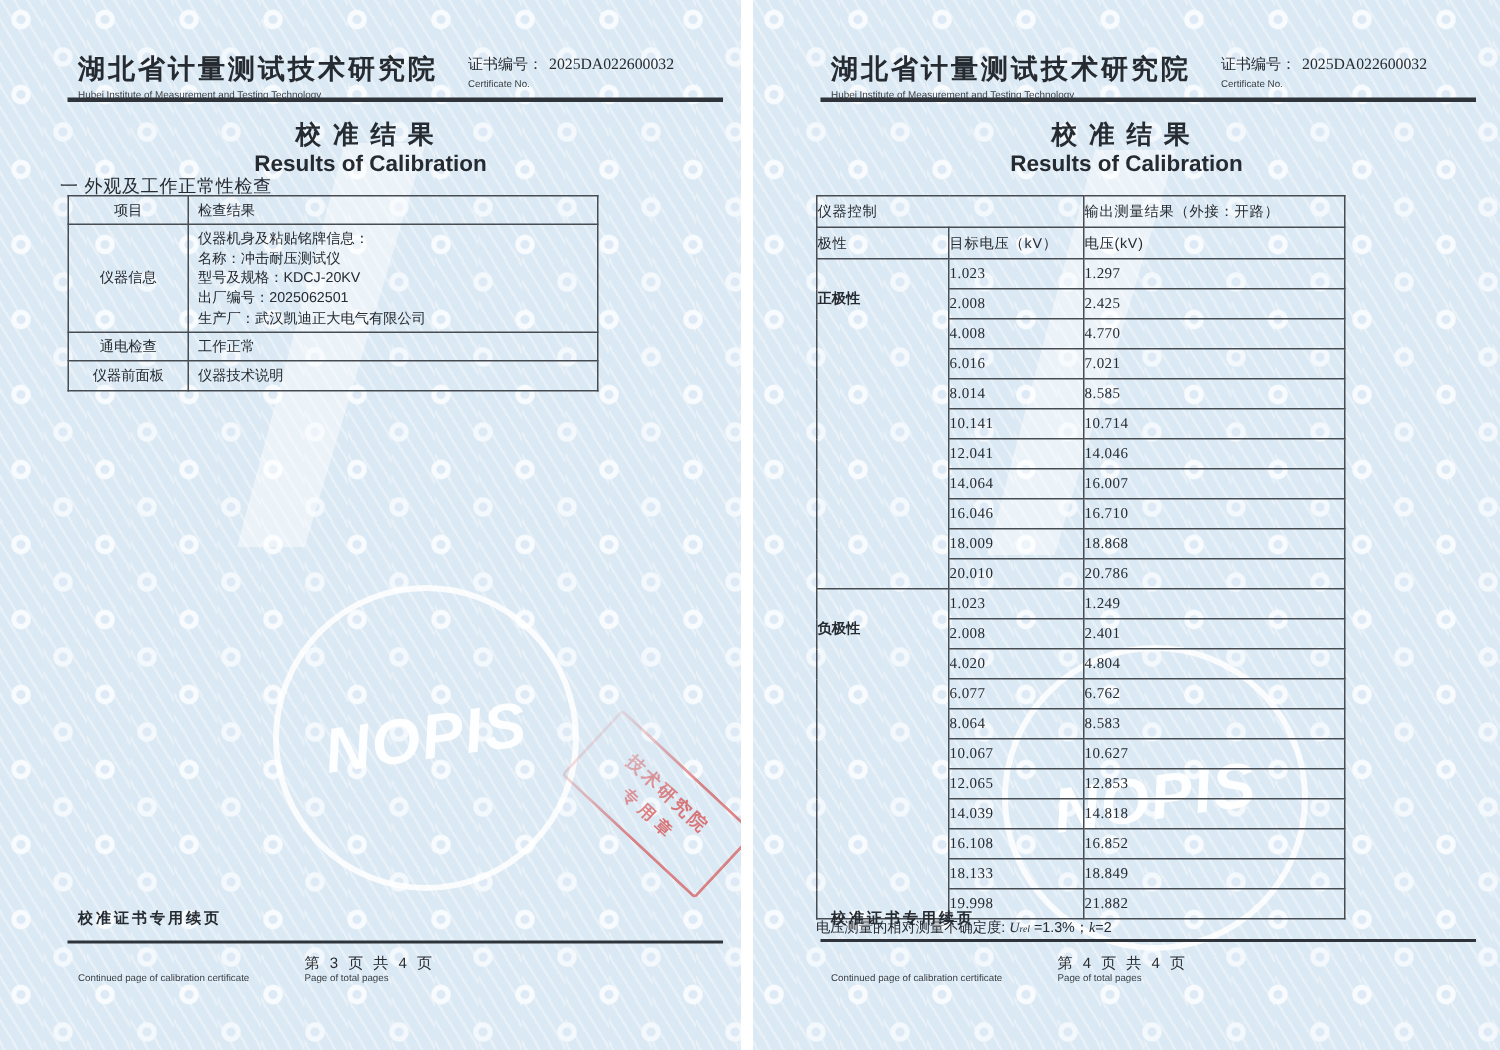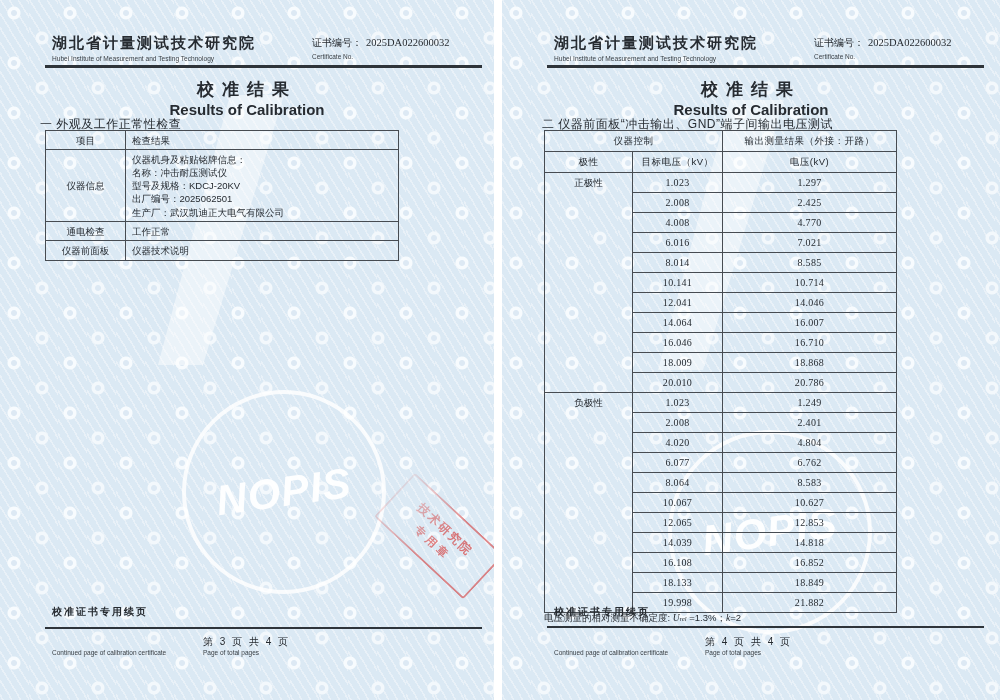--- a/index.html
+++ b/index.html
@@ -39,21 +39,21 @@
   }
   #page-left  .wm-circle { left: 182px; top: 390px; }
   #page-right .wm-circle { left: 166px; top: 430px; }
   .wm-text {
     font-style: italic; font-weight: bold; font-size: 42px;
     color: rgba(255,255,255,.95); letter-spacing: 1px; transform: rotate(-8deg);
   }
 
   
   .hdr-org { position: absolute; top: 34px; left: 52px; }
-  .org-cn  { font-size: 15px; font-weight: bold; letter-spacing: 2px; }
+  .org-cn  { font-size: 18px; font-weight: bold; letter-spacing: 2px; }
   .org-en  { font-size: 6.6px; margin-top: 2px; color: #3a4046; }
   .hdr-cert { position: absolute; top: 36px; left: 312px; }
   .cert-line { font-size: 10px; white-space: nowrap; }
   .cert-no { font-family: "Liberation Serif", serif; font-size: 10.5px; margin-left: 4px; }
   .cert-en { font-size: 6.5px; margin-top: 3px; color: #3a4046; }
   .rule-top { position: absolute; top: 65px; left: 45px; width: 437px; height: 2.5px; background: #2e343a; }
 
   .doc-title { position: absolute; top: 78px; left: 0; right: 0; text-align: center;
                font-size: 17px; font-weight: bold; letter-spacing: 8px; }
   .doc-sub   { position: absolute; top: 101px; left: 0; right: 0; text-align: center;
@@ -63,25 +63,25 @@
   
   .check-table { position: absolute; top: 130px; left: 45px; width: 354px;
                  border-collapse: collapse; table-layout: fixed; }
   .check-table td { border: 1px solid #474c52; padding: 2.5px 6px;
                     font-size: 9.5px; line-height: 13.2px; vertical-align: middle; }
   .lt-label { width: 80px; text-align: center; }
 
   
   .meas-table { position: absolute; top: 130px; left: 42px; width: 352px;
                 border-collapse: collapse; table-layout: fixed; }
-  .meas-table td { border: 1px solid #474c52; text-align: center;
+  .meas-table td { border: 1px solid #474c52; 
                    font-size: 9.5px; padding: 0; height: 20px; }
   .meas-table thead td { height: 21px; letter-spacing: .5px; }
   .meas-table .num { font-family: "Liberation Serif", serif; font-size: 10px; letter-spacing: .3px; }
-  .meas-table .pol-cell { vertical-align: top; padding-top: 4px; }
+  .meas-table .pol-cell { vertical-align: top; padding-top: 20px; font-weight: bold; }
 
   
   .note { position: absolute; top: 612px; left: 42px; font-size: 9.5px; z-index: 3; white-space: nowrap; }
   .note .it { font-style: italic; font-family: "Liberation Serif", serif; }
   .note .sub { font-size: 6.5px; }
 
   
   .rule-bottom { position: absolute; height: 1.5px; background: #2e343a; left: 45px; width: 437px; }
   #page-left  .rule-bottom { top: 627px; }
   #page-right .rule-bottom { top: 626px; }
@@ -187,21 +187,20 @@
   <div class="hdr-cert">
     <div class="cert-line">
       <span>证书编号：</span><span class="cert-no">2025DA022600032</span>
     </div>
     <div class="cert-en">Certificate No.</div>
   </div>
   <div class="rule-top"></div>
 
   <div class="doc-title">校准结果</div>
   <div class="doc-sub">Results of Calibration</div>
-  <div class="section-title">二 仪器前面板“冲击输出、GND”端子间输出电压测试</div>
 
   <table class="meas-table">
     <colgroup>
         <col style="width:88px">
         <col style="width:90px">
         <col style="width:174px">
       </colgroup>
     <thead>
       <tr>
         <td colspan="2">仪器控制</td>

